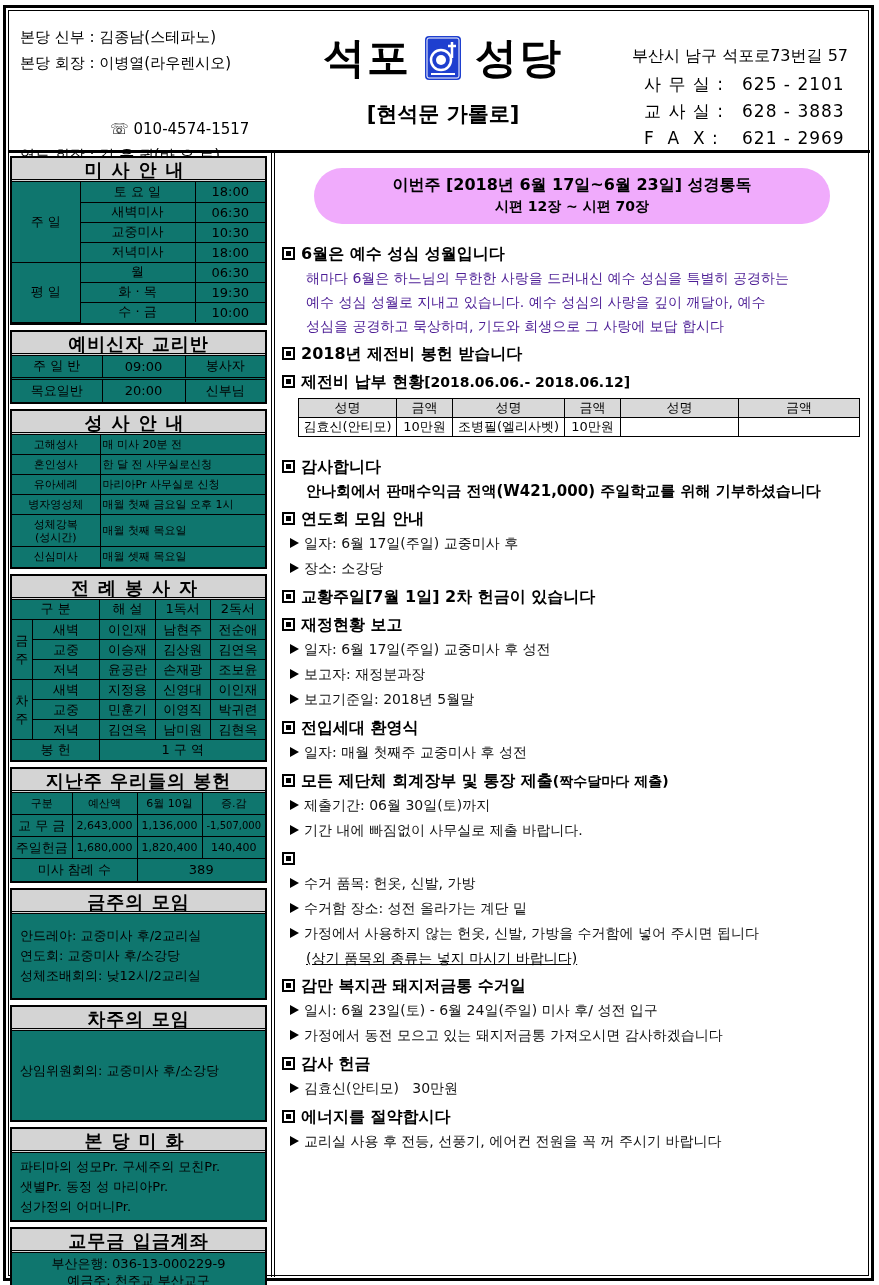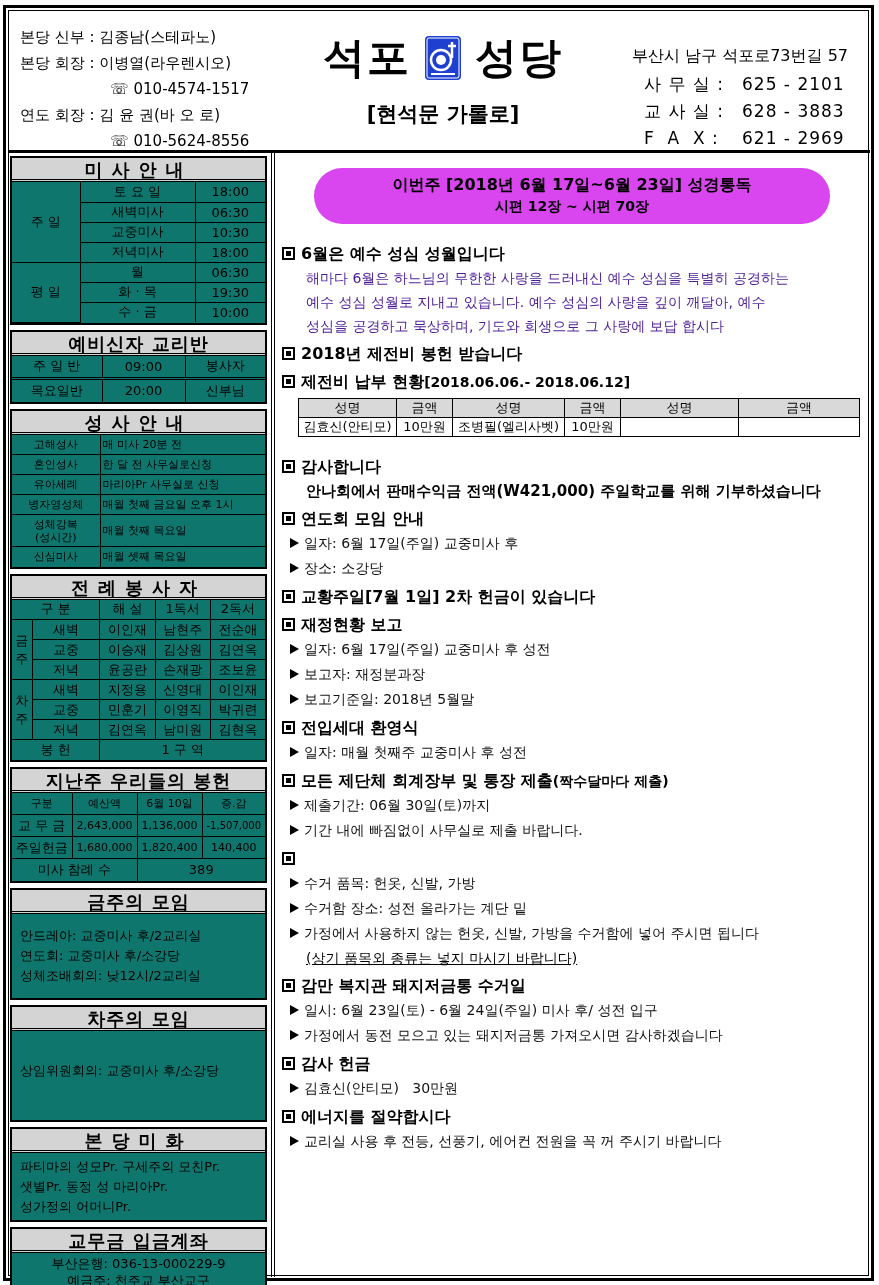--- a/index.html
+++ b/index.html
@@ -9,21 +9,21 @@
   
   .frame { position: absolute; left: 3px; top: 5px; width: 871px; height: 1276px;
     border: 3px solid #000; }
   .frame::after { content: ""; position: absolute; left: 2px; top: 2px; right: 2px; bottom: 2px;
     border: 1px solid #000; pointer-events: none; }
 
   
   .header { position: absolute; left: 8px; top: 10px; width: 862px; height: 140px; }
   .hdr-left { position: absolute; left: 12px; top: 14px; font-size: 15px; line-height: 26px; }
   .hdr-left .row { white-space: pre; height: 26px; }
-  .hdr-left .phone { padding-left: 90px; }
+  .hdr-left .phone { padding-left: 90px; margin-top: 40px; }
   .title-block { position: absolute; left: 300px; top: 18px; width: 270px; text-align: center; }
   .title-main { display: flex; align-items: center; justify-content: center; gap: 14px; height: 60px; }
   .title-main .t { font-size: 42px; font-weight: bold; letter-spacing: 2px; }
   .logo { width: 36px; height: 44px; background: #1e3fcf; border-radius: 4px; position: relative; }
   .logo svg { position: absolute; left: 0; top: 0; }
   .subtitle { font-size: 21px; font-weight: bold; margin-top: 12px; }
   .hdr-right { position: absolute; right: 22px; top: 32px; font-size: 16px; line-height: 27px; }
   .hdr-right .addr { font-size: 16px; margin-bottom: 2px; }
   .hdr-right .phone-row { display: flex; font-size: 17px; letter-spacing: 1px; }
   .hdr-right .phone-row .lbl { width: 110px; padding-left: 12px; white-space: pre; }
@@ -45,21 +45,21 @@
   .box table tr:first-child td { border-top: none; }
   .box table td:first-child { border-left: none; }
   .box table td:last-child { border-right: none; }
   .box table tr:last-child td { border-bottom: none; }
   .small td { font-size: 11px; }
   .l-left { text-align: left; }
   .box-body { font-size: 13px; line-height: 20px; padding: 0 8px; }
 
   
   .right { position: absolute; left: 282px; top: 156px; width: 580px; }
-  .pill { margin: 12px 0 0 32px; width: 516px; height: 56px; background: #d946ef; border-radius: 28px;
+  .pill { margin: 12px 0 0 32px; width: 516px; height: 56px; background: #f0abfc; border-radius: 28px;
     text-align: center; padding-top: 7px; }
   .pill .l1 { font-size: 16px; font-weight: bold; }
   .pill .l2 { font-size: 14px; font-weight: bold; margin-top: 2px; }
   .sec { margin-top: 8px; }
   .sec-h { font-size: 16px; font-weight: bold; height: 24px; line-height: 24px; white-space: nowrap; }
   .sec-h .sq { display: inline-block; width: 13px; height: 13px; border: 2px solid #000; position: relative;
     margin-right: 6px; vertical-align: -1px; }
   .sec-h .sq::after { content: ""; position: absolute; left: 2px; top: 2px; width: 5px; height: 5px; background: #000; }
   .sec-h .extra { font-weight: bold; font-size: 14px; }
   .sec-h .extra-b { font-size: 14px; }

